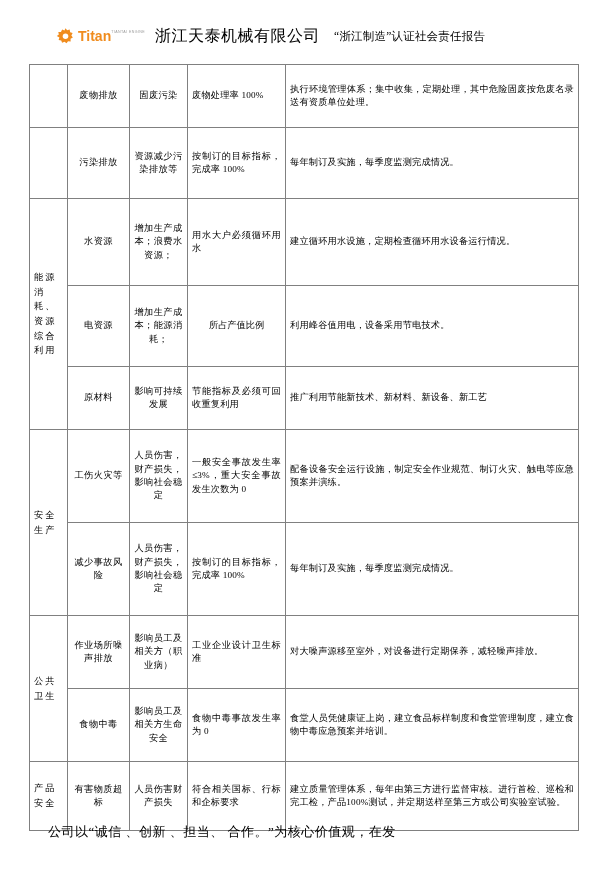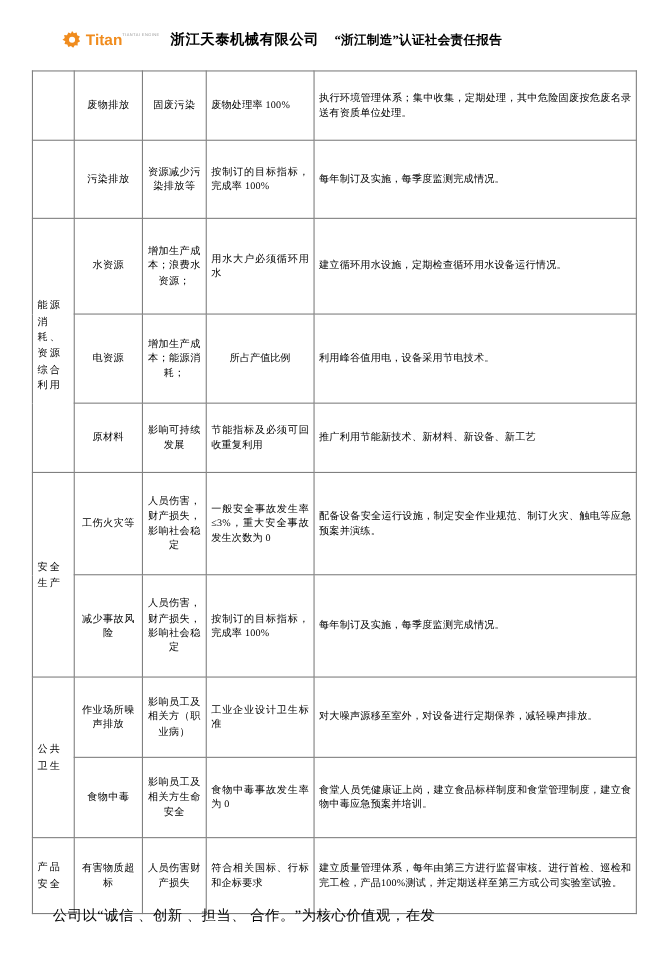--- a/index.html
+++ b/index.html
@@ -59,29 +59,29 @@
   }
   .logo-sub {
     font-family: "Liberation Sans", sans-serif;
     font-size: 3.6px;
     color: #9a9a9a;
     letter-spacing: 0.4px;
     margin-top: 2px;
   }
   .company-name {
     font-family: "Liberation Serif", serif;
-    font-size: 13px;
-    font-weight: bold;
+    font-size: 16px;
+    font-weight: normal;
     letter-spacing: 0.5px;
     margin-left: 2px;
   }
   .report-title {
     font-family: "Liberation Serif", serif;
     font-size: 11.5px;
-    font-weight: bold;
+    font-weight: normal;
     margin-left: 14px;
     letter-spacing: 0.2px;
     white-space: nowrap;
   }
 
   
   table.main-table {
     position: absolute;
     top: 64px;
     left: 29px;

